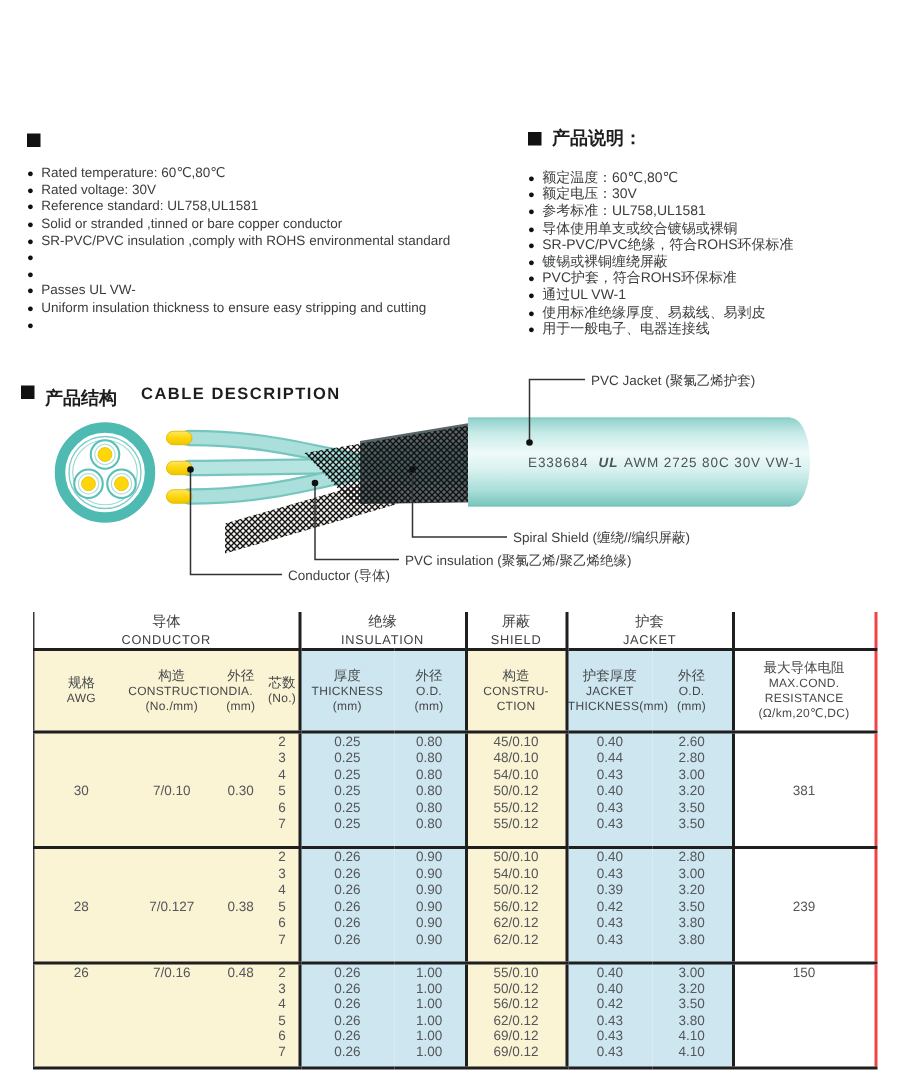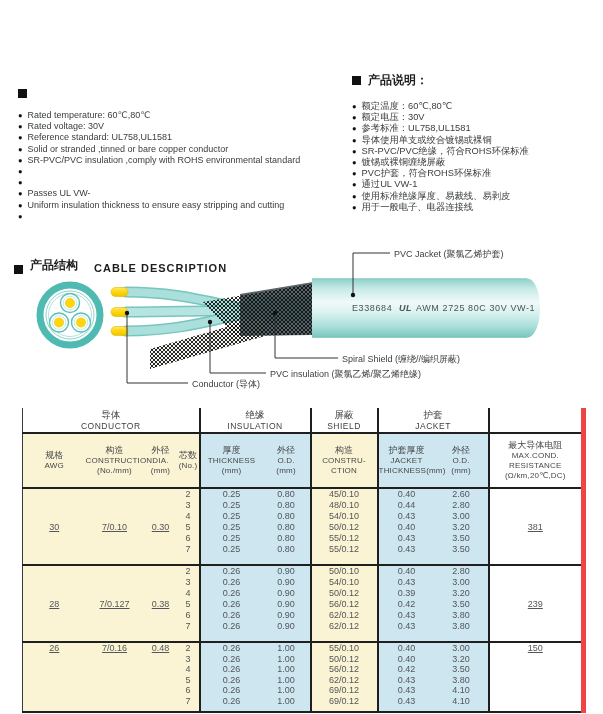--- a/index.html
+++ b/index.html
@@ -3,60 +3,60 @@
 <meta charset="utf-8">
 <style>
   html,body{margin:0;padding:0;}
   body{
     width:603px;height:714px;position:relative;overflow:hidden;background:#ffffff;
     font-family:"Liberation Sans","DejaVu Sans",sans-serif;color:#3d3f41;
   }
   
   .desc{position:absolute;}
   .desc-en{left:18px;top:89px;width:328px;}
-  .desc-zh{left:352px;top:72px;width:248px;}
+  .desc-zh{left:352px;top:84px;width:248px;}
   .sec-head{display:flex;align-items:center;margin:0;padding:0;font-weight:normal;}
   .sq{width:9px;height:9px;background:#111;margin-right:7px;flex:0 0 auto;}
   .head-en{font-size:11px;letter-spacing:1px;color:#1d1d1d;}
   .head-zh{font-size:12px;font-weight:bold;color:#1d1d1d;}
   .bullet-list{margin-top:12px;}
   .bullet-item{display:flex;align-items:flex-start;line-height:11.2px;font-size:9px;color:#3a3c3e;white-space:nowrap;}
   .desc-zh .bullet-item{font-size:9.3px;}
   .bullet{font-size:7.5px;margin-right:5px;line-height:11.2px;color:#111;}
   
-  .cons-head{position:absolute;left:14px;top:237px;display:flex;align-items:flex-end;}
+  .cons-head{position:absolute;left:14px;top:237px;display:flex;align-items:flex-start;}
   .cons-head .head-zh{font-size:12px;}
   .cons-head .head-en{margin-left:16px;font-size:11px;}
   #cable-svg{position:absolute;left:0;top:246px;}
   .svg-label{font-size:9px;fill:#3c3e40;}
   .jacket-print{font-size:9px;fill:#4e5356;letter-spacing:.6px;}
   
   #spec-table{
     position:absolute;left:22px;top:408px;width:561px;
     border-collapse:collapse;table-layout:fixed;
-    border-left:1px solid #3a3a3a;border-right:5px solid #ef4444;
+    border-left:1px solid #3a3a3a;border-right:2px solid #ef4444;
   }
   #spec-table th,#spec-table td{padding:0;text-align:center;font-weight:normal;}
   .group-row{height:25px;}
   .group-th{background:#fff;vertical-align:middle;}
   .gzh{font-size:9.5px;line-height:12px;color:#3f4144;}
   .gen{font-size:8.5px;line-height:11px;letter-spacing:.5px;color:#3f4144;}
   .sub-row{height:55px;}
   .sub-th{vertical-align:middle;border-bottom:2px solid #1f1f1f;}
   .group-th{border-bottom:2px solid #1f1f1f;}
   .czh{font-size:9px;line-height:11px;color:#46484a;}
   .cen{font-size:8px;line-height:10px;letter-spacing:.2px;color:#46484a;}
   .gsep{border-left:2px solid #1f1f1f;}
   .tone-cream{background:#FAF3D4;}
   .tone-blue{background:#CDE6F0;}
   .tone-white{background:#ffffff;}
   .section-row{height:77px;}
   .section-row.last{height:70px;}
   .section-row td{font-size:9px;color:#54565a;border-bottom:2px solid #1f1f1f;}
-  td.single{vertical-align:middle;text-decoration:underline;}
+  td.single{vertical-align:middle;}
   td.topalign{vertical-align:top;padding-top:13px;}
   td.stack{vertical-align:top;padding-top:5px;}
   td.stack div{height:11px;line-height:11px;}
   .section-row.last td.stack div{height:10.6px;line-height:10.6px;}
 </style>
 </head>
 <body>
 
 <section class="desc desc-en">
   <h2 class="sec-head">

